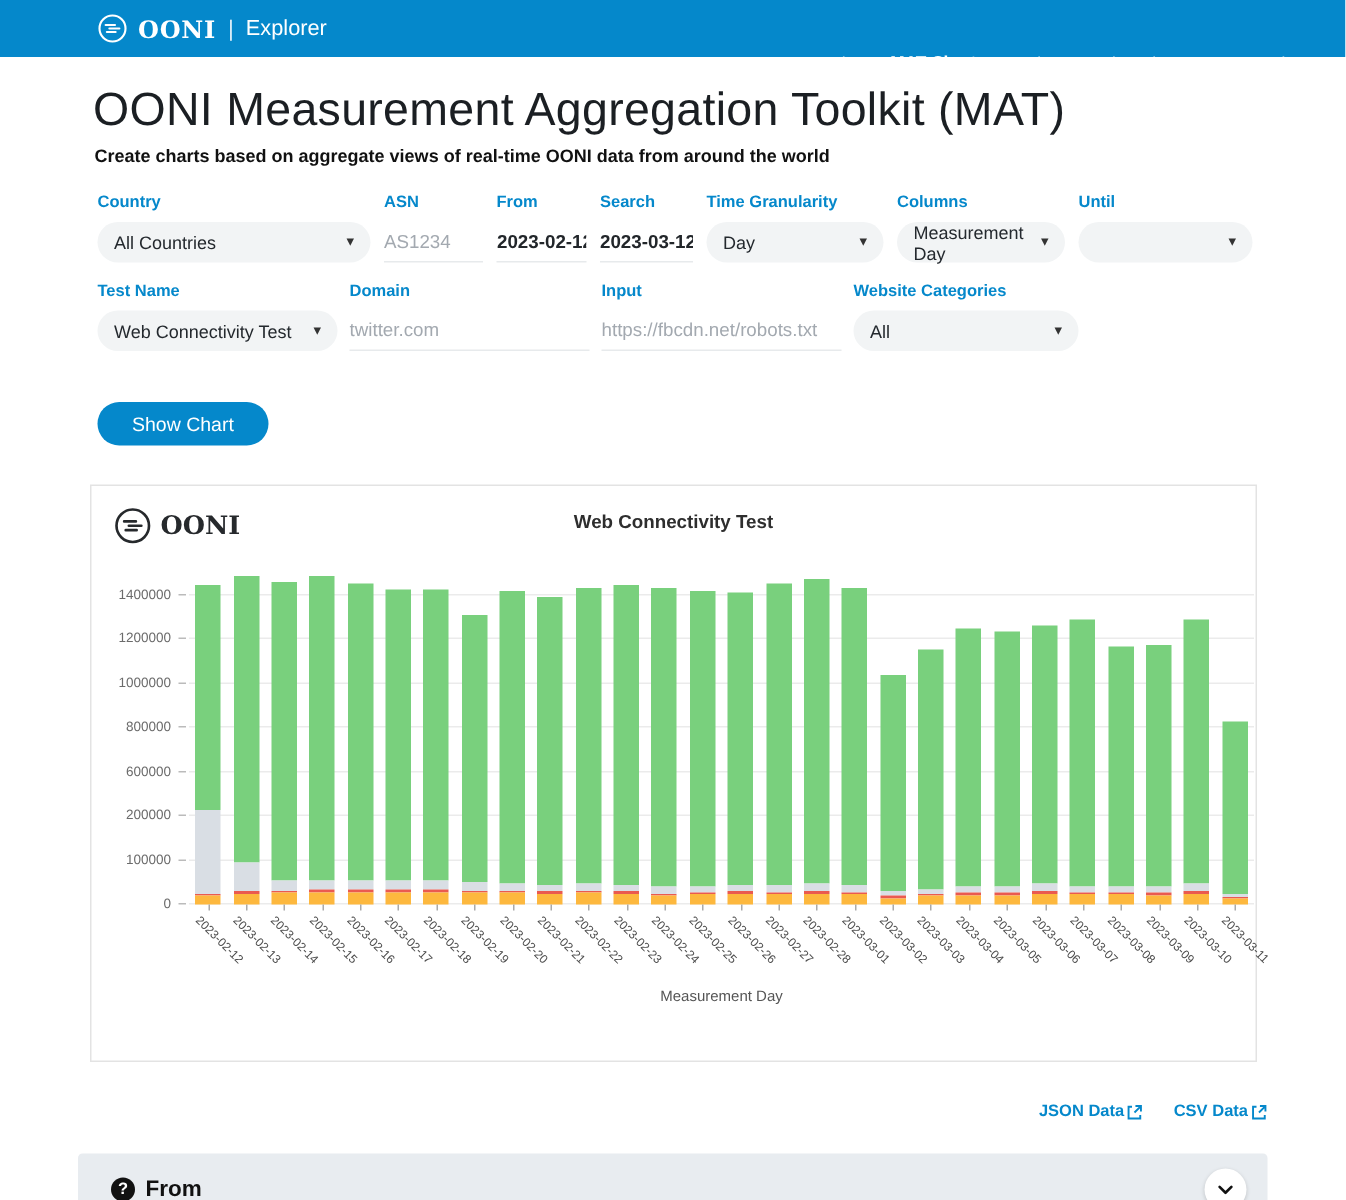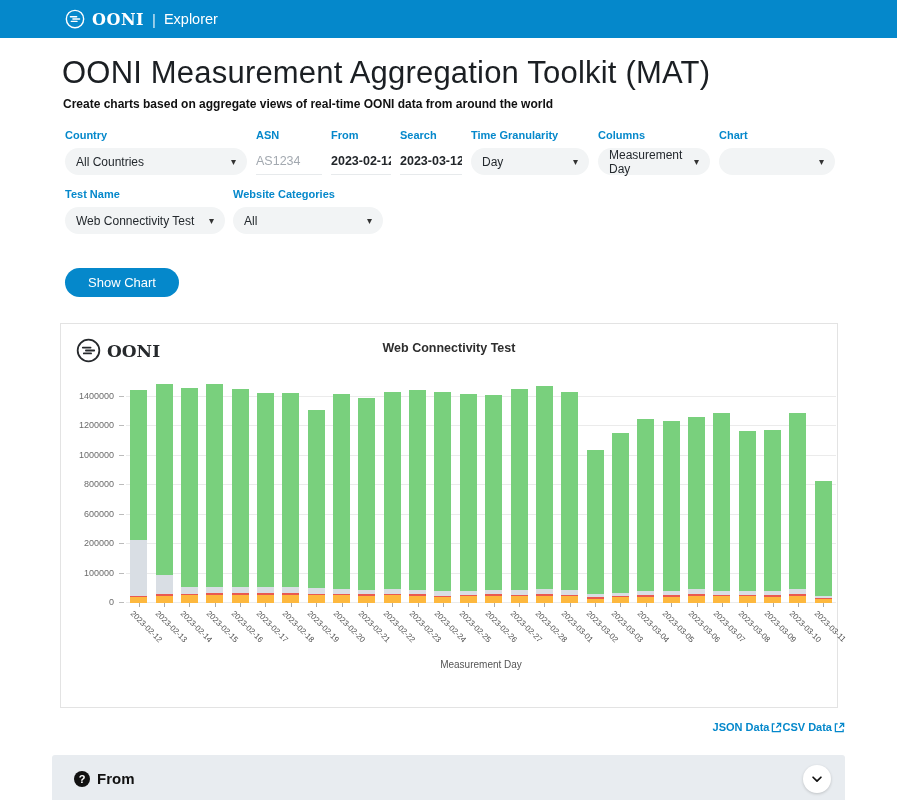--- a/index.html
+++ b/index.html
@@ -77,21 +77,21 @@
   .bar { position:absolute; bottom:0; width:17px; display:flex; flex-direction:column-reverse; cursor:pointer; }
   .bar .seg { width:100%; }
   .x-axis { position:relative; margin-left:65px; width:710px; height:56px; }
   .x-tick { position:absolute; top:0; width:1px; height:4px; background:#aaa; }
   .x-tick-label {
     position:absolute; top:6px; font-size:8px; color:#4d4d4d; white-space:nowrap;
     transform:rotate(45deg); transform-origin:0 0;
   }
   .x-axis-title { margin-left:65px; width:710px; text-align:center; font-size:10px; color:#555; }
   
-  .data-links { width:845px; display:flex; justify-content:flex-end; gap:0; margin-top:13px;padding-left:25px; }
+  .data-links { width:845px; display:flex; justify-content:flex-end; gap:20px; margin-top:27px;padding-left:25px; }
   .data-link { display:flex; align-items:center; gap:2px; color:#0588cb; font-size:11px; font-weight:600; text-decoration:none; cursor:pointer; }
   
   .help-bar {
     margin:22px 0 0 52px; width:793px; height:47px; background:#e8ecf0; border-radius:3px;
     display:flex; align-items:center; justify-content:space-between; padding:0 14px 0 22px; cursor:pointer;
   }
   .help-left { display:flex; align-items:center; gap:7px; }
   .help-qicon {
     width:16px; height:16px; border-radius:50%; background:#111; color:#fff;
     font-size:11px; font-weight:700; display:flex; align-items:center; justify-content:center;
@@ -160,34 +160,42 @@
       </div>
     </div>
     <div class="ffield" style="width:112px">
       <span class="flabel">Columns</span>
       <div class="pill">
         <span>Measurement Day</span>
         <span class="caret">▾</span>
       </div>
     </div>
     <div class="ffield" style="width:116px">
-      <span class="flabel">Chart</span>
+      <span class="flabel">Until</span>
       <div class="pill">
         <span></span>
         <span class="caret">▾</span>
       </div>
     </div>
   </div>
   <div class="frow frow2">
     <div class="ffield" style="width:160px">
       <span class="flabel">Test Name</span>
       <div class="pill">
         <span>Web Connectivity Test</span>
         <span class="caret">▾</span>
       </div>
+    </div>
+    <div class="ffield" style="width:160px">
+      <span class="flabel">Domain</span>
+      <input class="tinput" placeholder="twitter.com" style="">
+    </div>
+    <div class="ffield" style="width:160px">
+      <span class="flabel">Input</span>
+      <input class="tinput" placeholder="https://fbcdn.net/robots.txt" style="">
     </div>
     <div class="ffield" style="width:150px">
       <span class="flabel">Website Categories</span>
       <div class="pill">
         <span>All</span>
         <span class="caret">▾</span>
       </div>
     </div>
   </div>
 </div>

